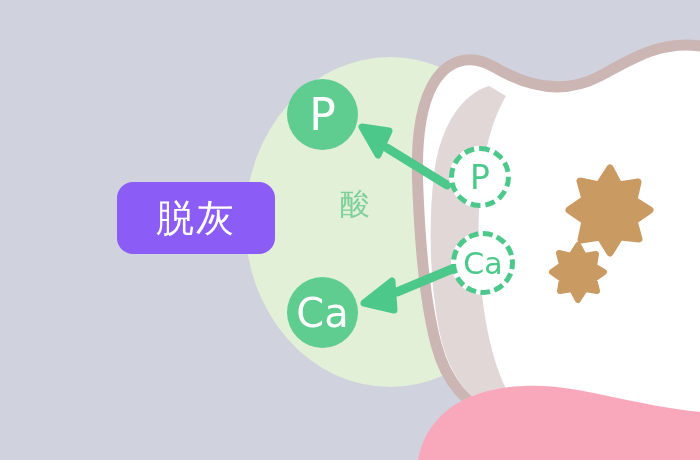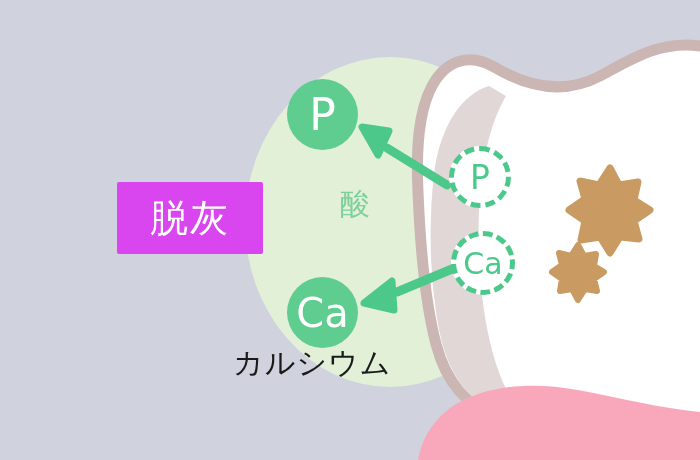--- a/index.html
+++ b/index.html
@@ -34,23 +34,23 @@
     font-size:30px; color:#1a1a1a; letter-spacing:1px;
   }
   #label-acid{
     left:340px; top:189px;
     font-size:30px; color:#7ed09b; letter-spacing:1px;
   }
 
   #badge-demineralization{
     position:absolute;
     left:117px; top:182px;
-    width:146px; height:72px;
-    background:#d946ef;
-    border-radius:2px;
+    width:158px; height:72px;
+    background:#8b5cf6;
+    border-radius:16px;
     display:flex; align-items:center; justify-content:center;
   }
   #badge-demineralization .badge-text{
     color:#ffffff;
     font-size:38px;
     letter-spacing:2px;
     line-height:1;
   }
 
   
@@ -136,21 +136,20 @@
       <path d="M 362 127 L 389 131 L 378 155 Z" fill="#4cc98a" stroke="#4cc98a" stroke-width="7" stroke-linejoin="round"></path>
     </g>
 
     <g>
       <line x1="452" y1="269" x2="397" y2="292" stroke="#4cc98a" stroke-width="9" stroke-linecap="round"></line>
       <path d="M 364 303 L 392 281 L 394 310 Z" fill="#4cc98a" stroke="#4cc98a" stroke-width="7" stroke-linejoin="round"></path>
     </g>
   </svg>
 
 
-  <div class="lbl" id="label-calcium">カルシウム</div>
 
   <div class="lbl" id="label-acid">酸</div>
 
   <div id="badge-demineralization">
     <span class="badge-text">脱灰</span>
   </div>
 
   <div class="ion-solid" id="ion-phosphate-free">
     <span>P</span>
   </div>

